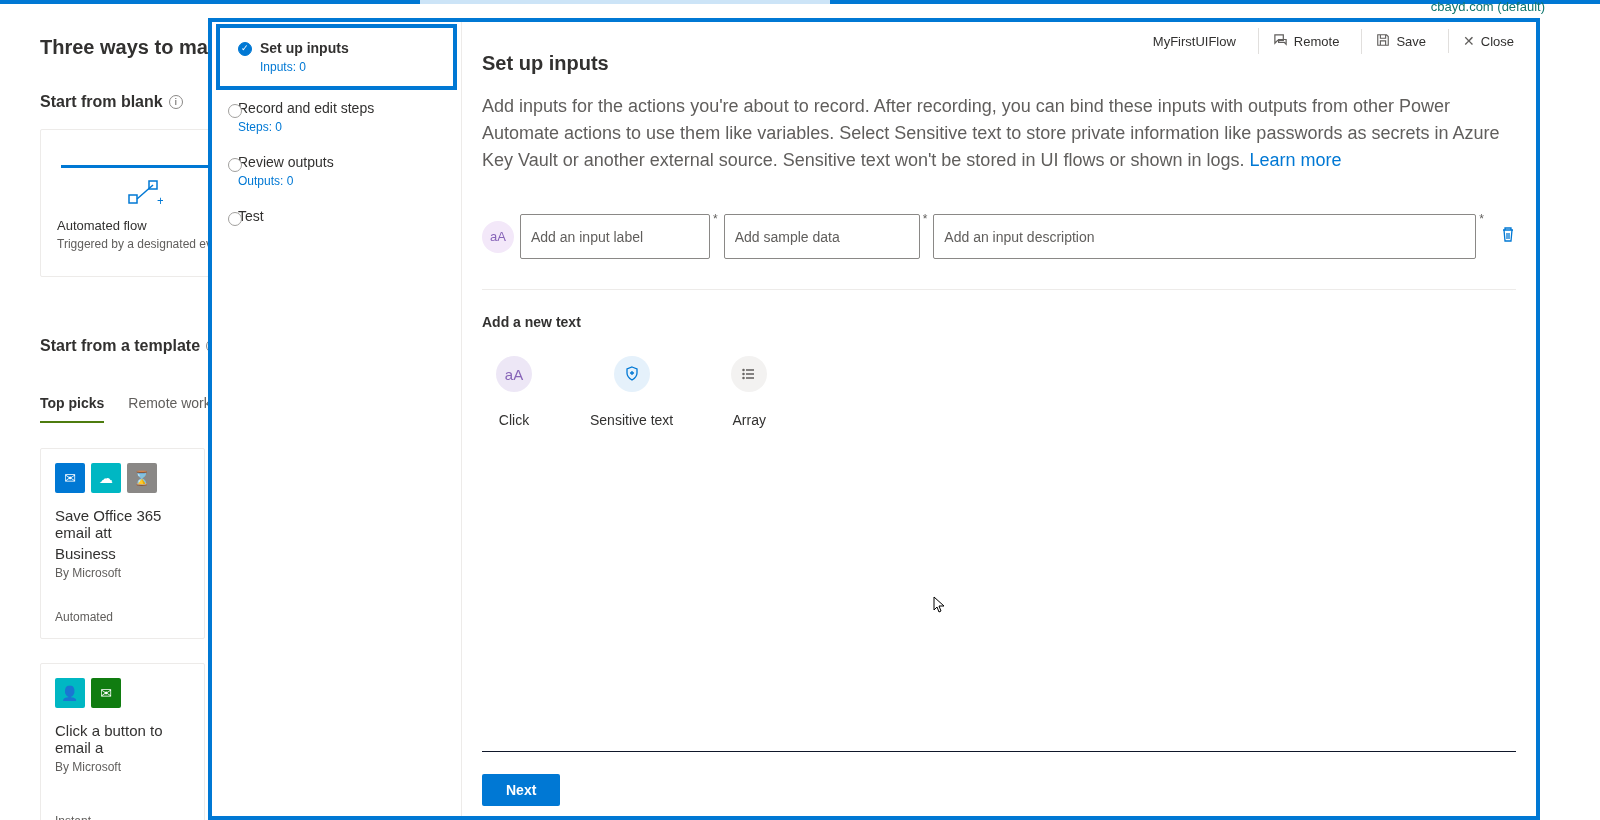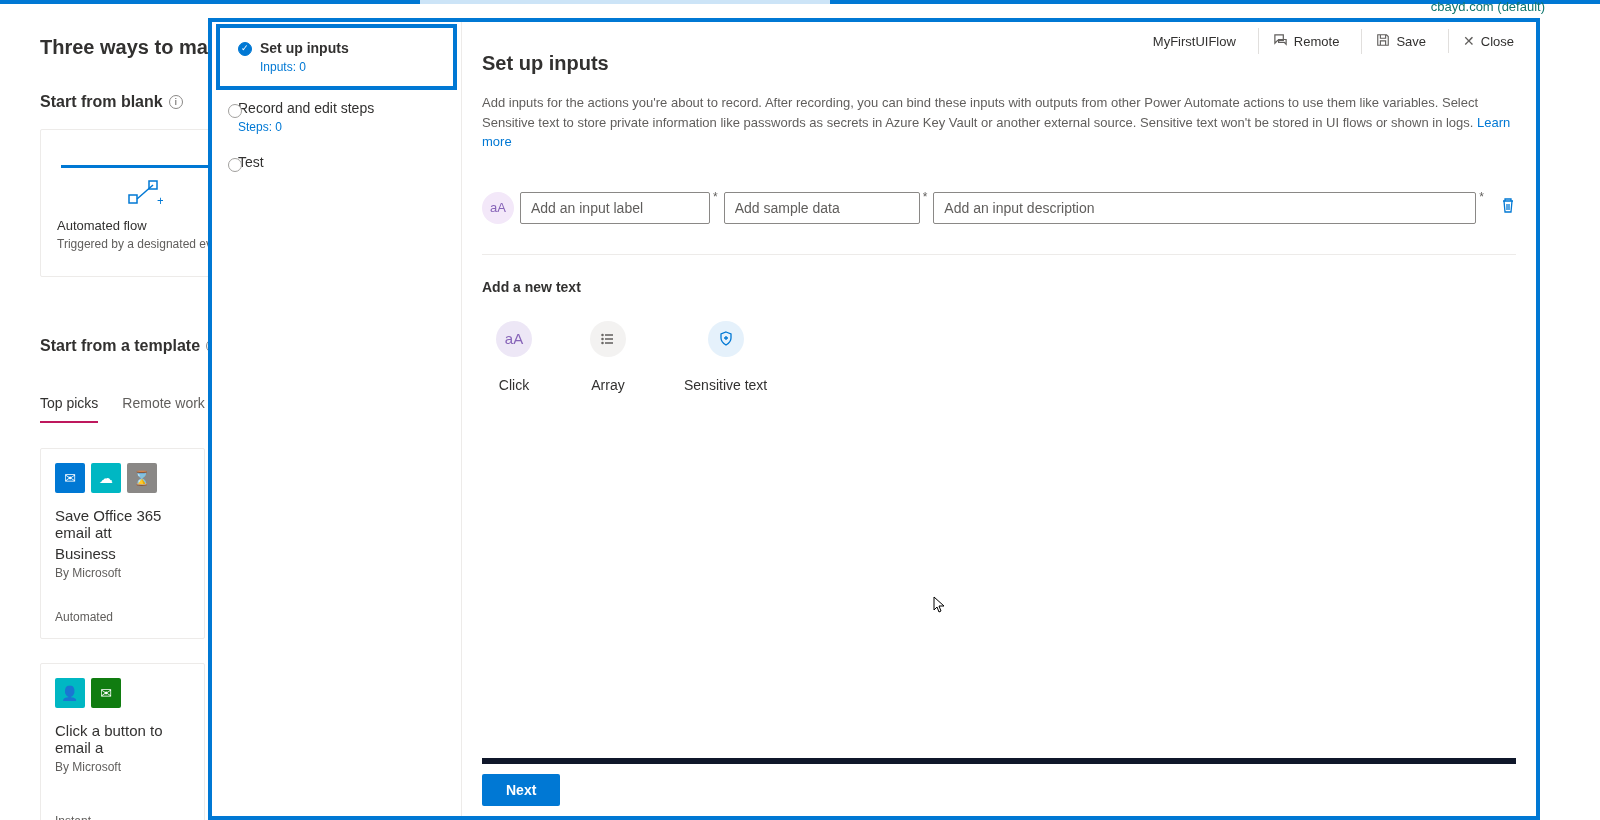--- a/index.html
+++ b/index.html
@@ -16,21 +16,21 @@
     .info-icon { width: 14px; height: 14px; border: 1px solid #8a8886; border-radius: 50%; display: inline-flex; align-items: center; justify-content: center; font-size: 9px; color: #8a8886; }
     .card-blank { width: 210px; height: 148px; border: 1px solid #edebe9; border-radius: 2px; background: #fff; overflow: hidden; }
     .card-blank-top { height: 28px; border-bottom: 3px solid #0078d4; margin: 10px 20px 0; }
     .card-blank-icon { display: flex; align-items: center; justify-content: center; height: 50px; color: #0078d4; }
     .card-blank-title { font-size: 13px; color: #323130; padding: 0 16px; }
     .card-blank-sub { font-size: 12px; color: #605e5c; padding: 4px 16px; white-space: nowrap; overflow: hidden; }
 
     .bg-section-2 { margin-top: 60px; }
     .tabs { display: flex; gap: 24px; font-size: 14px; color: #605e5c; margin-top: 12px; border-bottom: 1px solid transparent; }
     .tab { padding: 10px 0; }
-    .tab.active { color: #323130; font-weight: 400; border-bottom: 2px solid #be185d; }
+    .tab.active { color: #323130; font-weight: 700; border-bottom: 2px solid #4d7c0f; }
 
     .tmpl-card { margin-top: 24px; width: 165px; border: 1px solid #edebe9; border-radius: 2px; padding: 14px; }
     .tmpl-icons { display: flex; gap: 6px; margin-bottom: 14px; }
     .tmpl-icon { width: 30px; height: 30px; border-radius: 2px; display: flex; align-items: center; justify-content: center; color: #fff; font-size: 14px; }
     .bg-blue { background: #0078d4; }
     .bg-teal { background: #00b7c3; }
     .bg-gray { background: #8a8886; }
     .bg-green { background: #107c10; }
     .tmpl-name { font-size: 15px; color: #323130; margin-bottom: 4px; }
     .tmpl-by { font-size: 12px; color: #605e5c; margin-bottom: 30px; }
@@ -55,43 +55,43 @@
     .step-dot { position: absolute; left: 16px; top: 14px; width: 14px; height: 14px; border: 1px solid #a19f9d; border-radius: 50%; background: #fff; }
     .step-dot.filled { background: #0078d4; border-color: #0078d4; }
     .step-dot.filled::after { content: '✓'; color: #fff; font-size: 9px; position: absolute; left: 2px; top: 0px; }
     .step-highlight .step-dot.filled { left: -4px; top: 2px; }
     .step-hl-inner { position: relative; padding-left: 18px; }
     .step-hl-inner .step-dot { left: -8px; top: 2px; }
 
     
     .content { flex: 1; padding: 30px 20px 0 20px; display: flex; flex-direction: column; overflow: hidden; }
     .content h1 { font-size: 20px; font-weight: 600; color: #323130; margin-bottom: 18px; }
-    .content .desc { font-size: 13px; color: #605e5c; line-height: 1.5; margin-bottom: 40px; }
+    .content .desc { font-size: 18px; color: #605e5c; line-height: 1.5; margin-bottom: 40px; }
     .content .desc a { color: #0078d4; cursor: pointer; }
 
     .input-row { display: flex; align-items: center; gap: 6px; padding-bottom: 30px; border-bottom: 1px solid #edebe9; margin-bottom: 24px; }
     .pill-icon { width: 32px; height: 32px; background: #f3e8f9; border-radius: 50%; display: flex; align-items: center; justify-content: center; color: #8764b8; font-size: 13px; flex-shrink: 0; }
-    .fld { height: 32px; border: 1px solid #8a8886; border-radius: 2px; padding: 0 10px; font-size: 14px; color: #323130; outline: none; }
+    .fld { height: 45px; border: 1px solid #8a8886; border-radius: 2px; padding: 0 10px; font-size: 14px; color: #323130; outline: none; }
     .fld::placeholder { color: #605e5c; }
     .fld1 { width: 190px; }
     .fld2 { width: 196px; }
     .fld3 { flex: 1; }
     .asterisk { color: #605e5c; font-size: 12px; align-self: flex-start; margin-top: -2px; margin-left: -3px; }
     .trash { color: #0078d4; font-size: 16px; margin-left: 10px; cursor: pointer; }
 
     .add-h { font-size: 14px; font-weight: 600; color: #323130; margin-bottom: 20px; }
     .type-row { display: flex; gap: 30px; }
     .type-btn { display: flex; flex-direction: column; align-items: center; gap: 20px; padding: 6px 14px; cursor: pointer; }
     .type-circle { width: 36px; height: 36px; border-radius: 50%; background: #f3f2f1; display: flex; align-items: center; justify-content: center; font-size: 15px; color: #8764b8; }
     .type-circle.purple { color: #8764b8; background: #ede7f6; }
     .type-circle.blue { color: #0078d4; background: #e5f1fb; }
     .type-circle.gray { color: #605e5c; background: #f3f2f1; }
     .type-label { font-size: 14px; color: #323130; }
 
-    .footer { border-top: 6px solid #0f172a; padding: 10px 0 10px 0; margin-top: auto; }
+    .footer { border-top: 1px solid #0f172a; padding: 22px 0 10px 0; margin-top: auto; }
     .next-btn { background: #0078d4; color: #fff; border: none; font-size: 14px; font-weight: 600; padding: 8px 24px; border-radius: 2px; cursor: pointer; }
 
     .cursor-pointer { position: absolute; left: 933px; top: 596px; font-size: 16px; color: #000; pointer-events: none; }
   </style>
 </head>
 <body>
 
 <div class="global-header"></div>
 <div class="search-placeholder"></div>
 <div class="user-area">cbayd.com (default)</div>
@@ -188,20 +188,25 @@
         <div class="step-hl-inner">
           <span class="step-dot filled"></span>
           <div class="step-title bold">Set up inputs</div>
           <div class="step-sub">Inputs: 0</div>
         </div>
       </div>
       <div class="step">
         <span class="step-dot"></span>
         <div class="step-title">Record and edit steps</div>
         <div class="step-sub">Steps: 0</div>
+      </div>
+      <div class="step">
+        <span class="step-dot"></span>
+        <div class="step-title">Review outputs</div>
+        <div class="step-sub">Outputs: 0</div>
       </div>
       <div class="step">
         <span class="step-dot"></span>
         <div class="step-title">Test</div>
       </div>
     </div>
 
     <div class="content">
       <h1>Set up inputs</h1>
       <p class="desc">
@@ -223,40 +228,40 @@
         </span>
       </div>
 
       <div class="add-h">Add a new text</div>
       <div class="type-row">
         <div class="type-btn">
           <div class="type-circle purple">aA</div>
           <div class="type-label">Click</div>
         </div>
         <div class="type-btn">
+          <div class="type-circle blue">
+            <svg width="16" height="16" viewBox="0 0 16 16">
+                <path fill="none" stroke="#0078d4" stroke-width="1.3" d="M8 1l5 2v4c0 4-5 7-5 7s-5-3-5-7V3l5-2z M6 7h4 M8 5v4"></path>
+              </svg>
+          </div>
+          <div class="type-label">Sensitive text</div>
+        </div>
+        <div class="type-btn">
           <div class="type-circle gray">
             <svg width="14" height="14" viewBox="0 0 14 14">
                 <g stroke="#605e5c" stroke-width="1.5">
                   <path d="M4 3h8 M4 7h8 M4 11h8"></path>
                   <circle cx="1.5" cy="3" r="0.5" fill="#605e5c"></circle>
                   <circle cx="1.5" cy="7" r="0.5" fill="#605e5c"></circle>
                   <circle cx="1.5" cy="11" r="0.5" fill="#605e5c"></circle>
                 </g>
               </svg>
           </div>
           <div class="type-label">Array</div>
         </div>
-        <div class="type-btn">
-          <div class="type-circle blue">
-            <svg width="16" height="16" viewBox="0 0 16 16">
-                <path fill="none" stroke="#0078d4" stroke-width="1.3" d="M8 1l5 2v4c0 4-5 7-5 7s-5-3-5-7V3l5-2z M6 7h4 M8 5v4"></path>
-              </svg>
-          </div>
-          <div class="type-label">Sensitive text</div>
-        </div>
       </div>
 
       <div class="footer">
         <button class="next-btn">Next</button>
       </div>
     </div>
   </div>
 </div>
 
 <div class="cursor-pointer">

